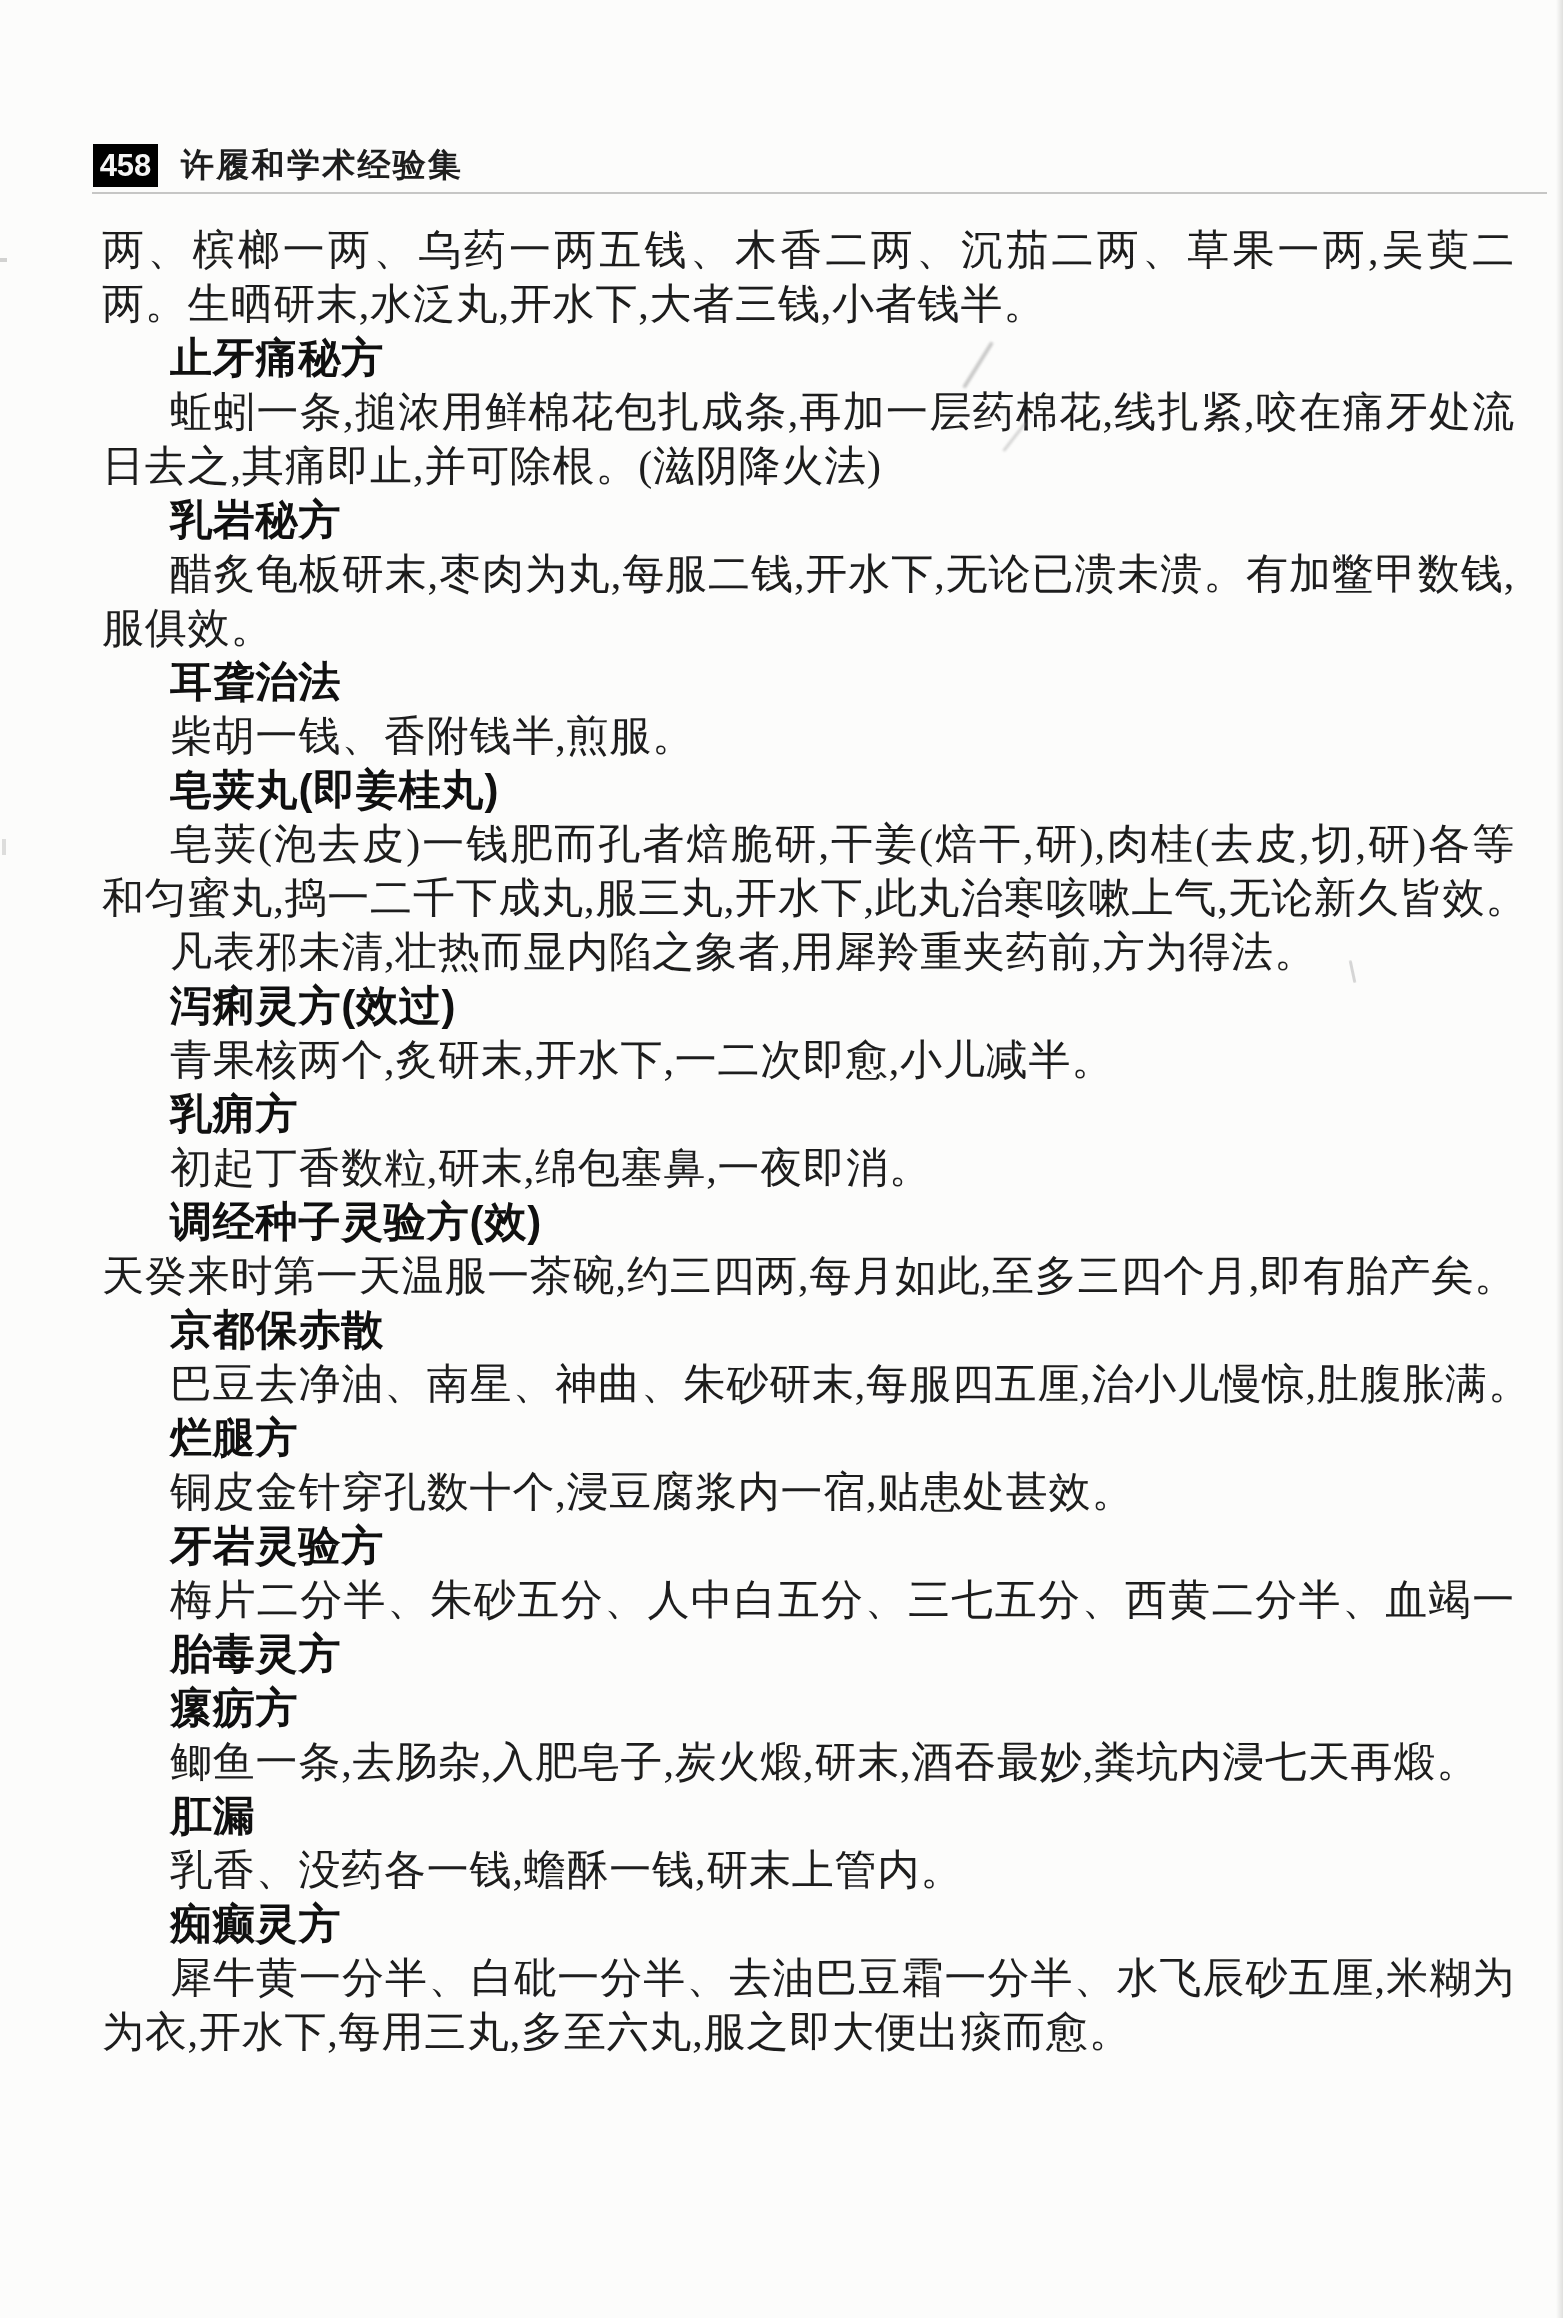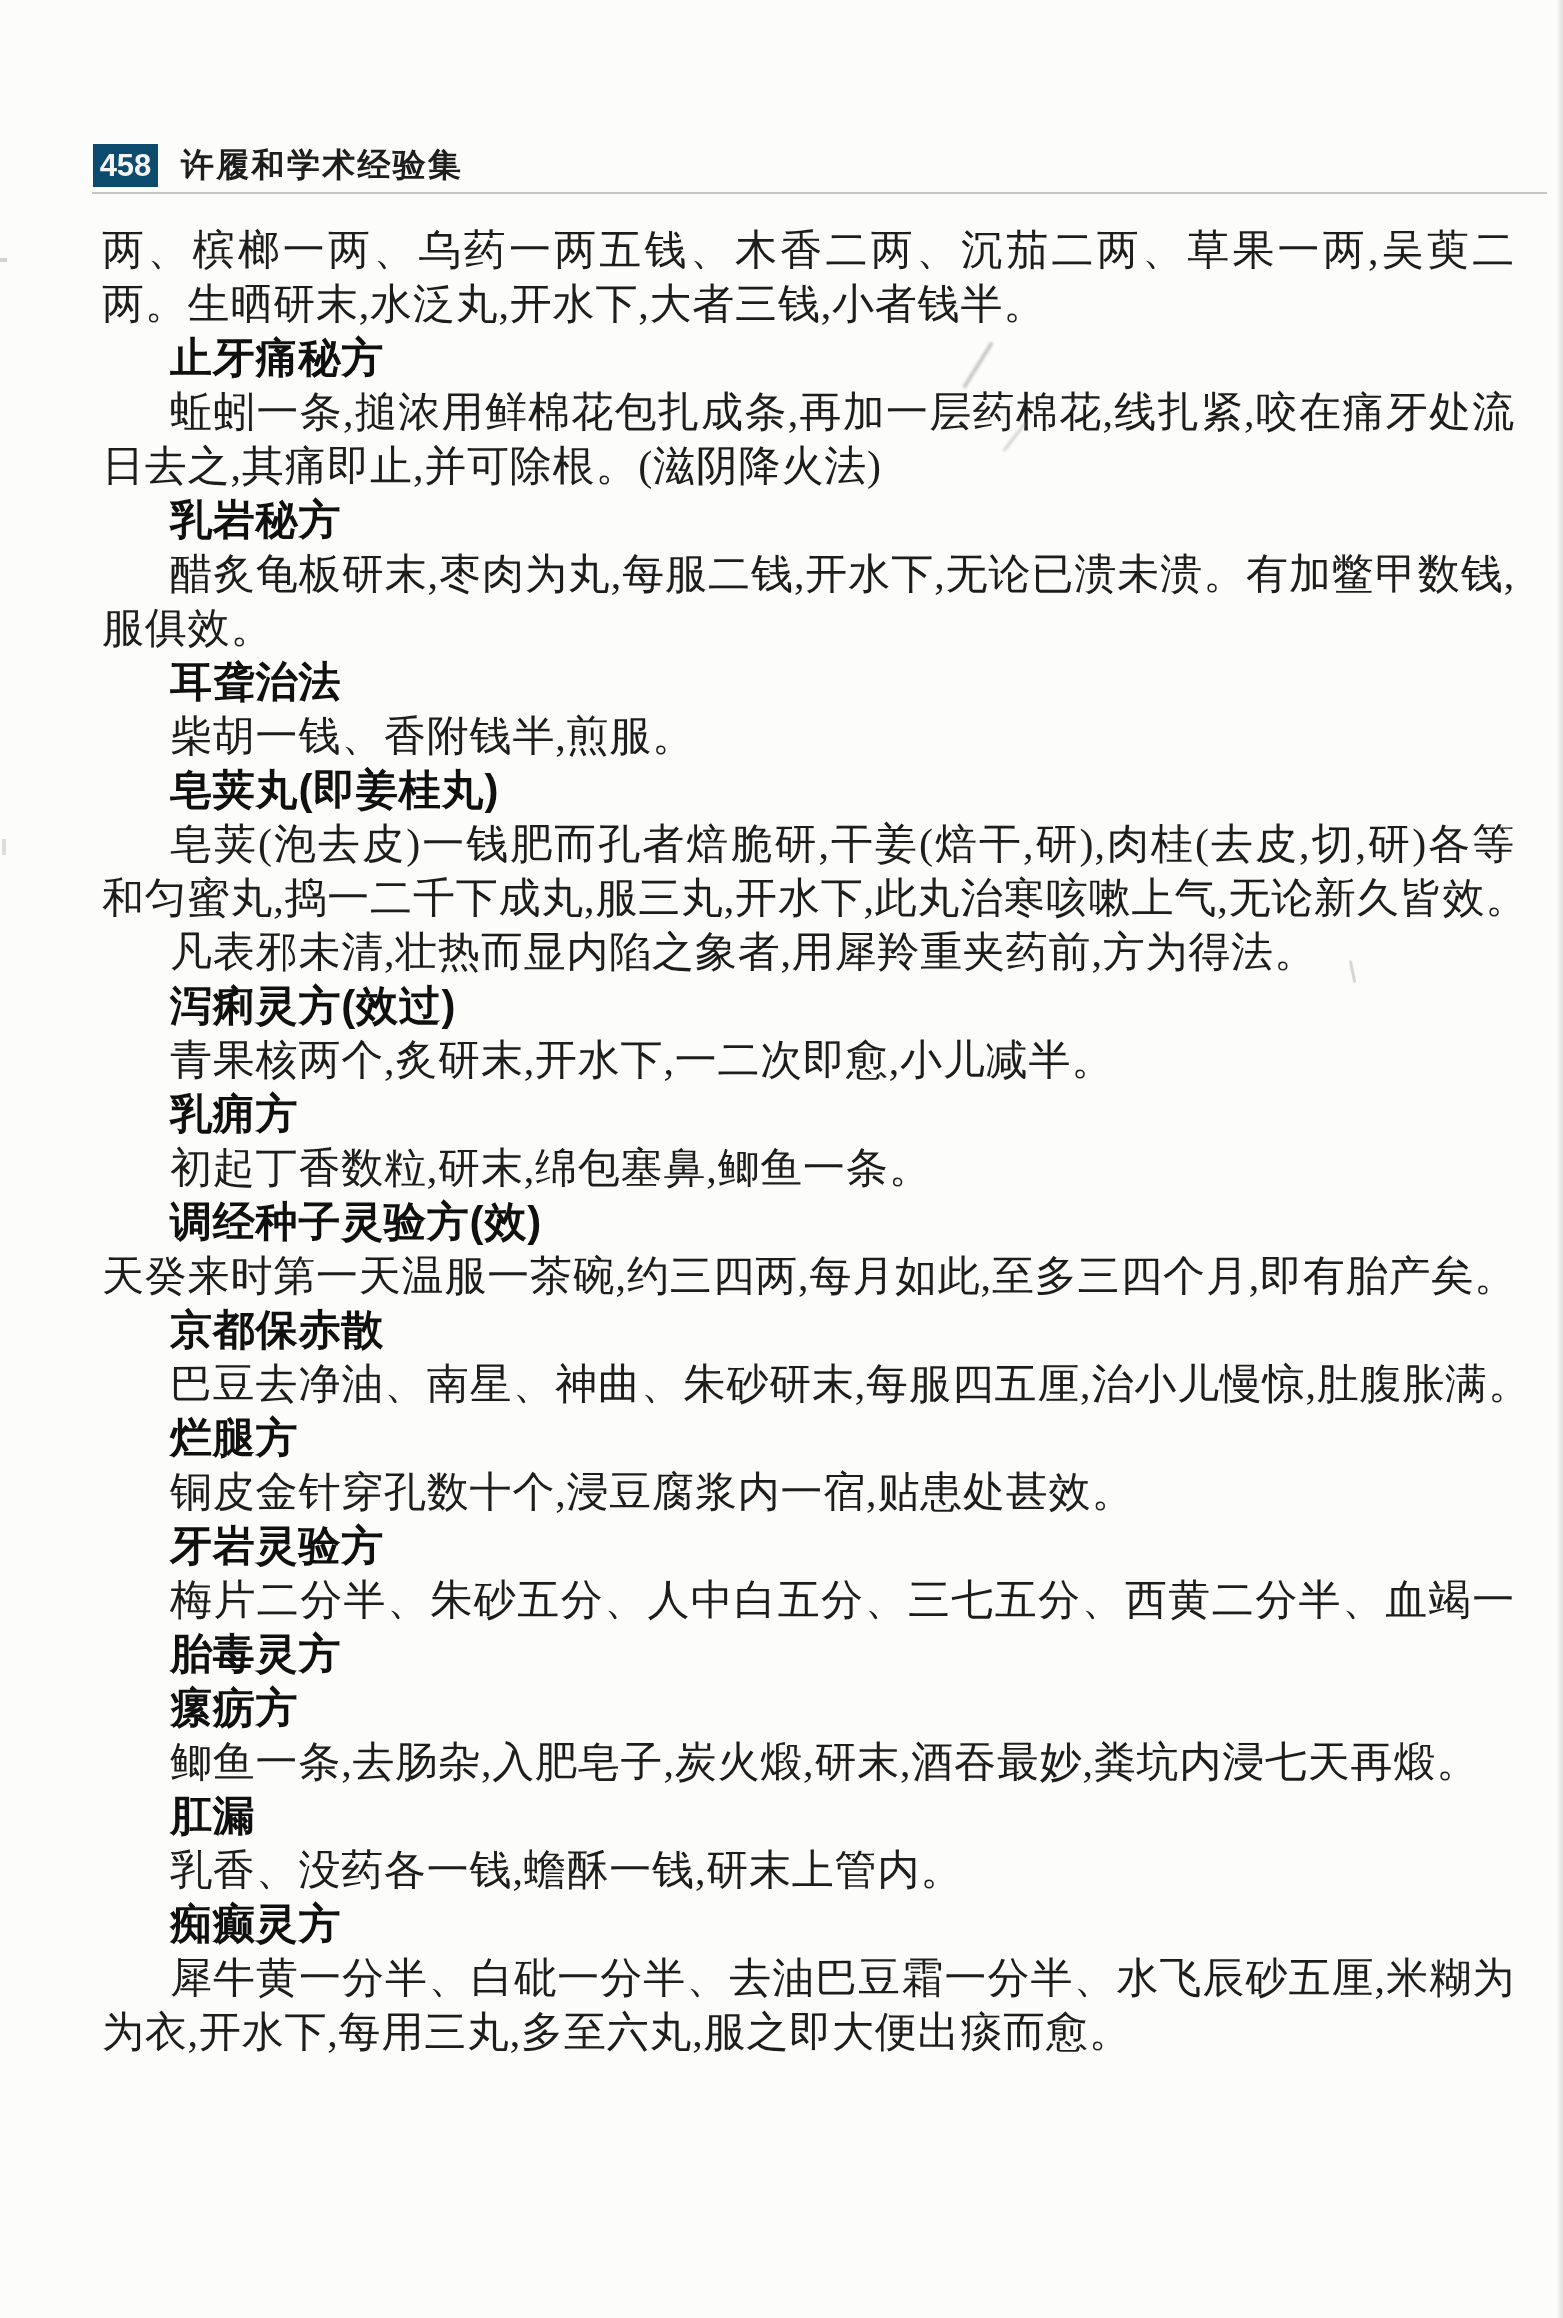--- a/index.html
+++ b/index.html
@@ -24,21 +24,21 @@
     display: flex;
     align-items: center;
     gap: 23px;
   }
   .pagenum-badge {
     display: flex;
     align-items: center;
     justify-content: center;
     width: 65px;
     height: 43px;
-    background: #0c4a6e;
+    background: #000000;
     color: #f4f4f4;
     font-family: "Liberation Sans", "DejaVu Sans", sans-serif;
     font-weight: 700;
     font-size: 31px;
   }
   .book-title {
     font-family: "Liberation Sans", "DejaVu Sans", sans-serif;
     font-weight: 700;
     font-size: 33px;
     color: #1e1e1e;
@@ -172,21 +172,21 @@
       <div class="line">服俱效。</div>
       <div class="line heading indent">耳聋治法</div>
       <div class="line indent">柴胡一钱、香附钱半,煎服。</div>
       <div class="line heading indent">皂荚丸(即姜桂丸)</div>
       <div class="line indent fill">皂荚(泡去皮)一钱肥而孔者焙脆研,干姜(焙干,研),肉桂(去皮,切,研)各等分,研末,</div>
       <div class="line">和匀蜜丸,捣一二千下成丸,服三丸,开水下,此丸治寒咳嗽上气,无论新久皆效。</div>
       <div class="line indent">凡表邪未清,壮热而显内陷之象者,用犀羚重夹药前,方为得法。</div>
       <div class="line heading indent">泻痢灵方(效过)</div>
       <div class="line indent">青果核两个,炙研末,开水下,一二次即愈,小儿减半。</div>
       <div class="line heading indent">乳痈方</div>
-      <div class="line indent">初起丁香数粒,研末,绵包塞鼻,鲫鱼一条。</div>
+      <div class="line indent">初起丁香数粒,研末,绵包塞鼻,一夜即消。</div>
       <div class="line heading indent">调经种子灵验方(效)</div>
       <div class="line">天癸来时第一天温服一茶碗,约三四两,每月如此,至多三四个月,即有胎产矣。</div>
       <div class="line heading indent">京都保赤散</div>
       <div class="line indent">巴豆去净油、南星、神曲、朱砂研末,每服四五厘,治小儿慢惊,肚腹胀满。</div>
       <div class="line heading indent">烂腿方</div>
       <div class="line indent">铜皮金针穿孔数十个,浸豆腐浆内一宿,贴患处甚效。</div>
       <div class="line heading indent">牙岩灵验方</div>
       <div class="line indent fill">梅片二分半、朱砂五分、人中白五分、三七五分、西黄二分半、血竭一分半、熟石膏二钱半</div>
       <div class="line heading indent">胎毒灵方</div>
       <div class="line heading indent">瘰疬方</div>

